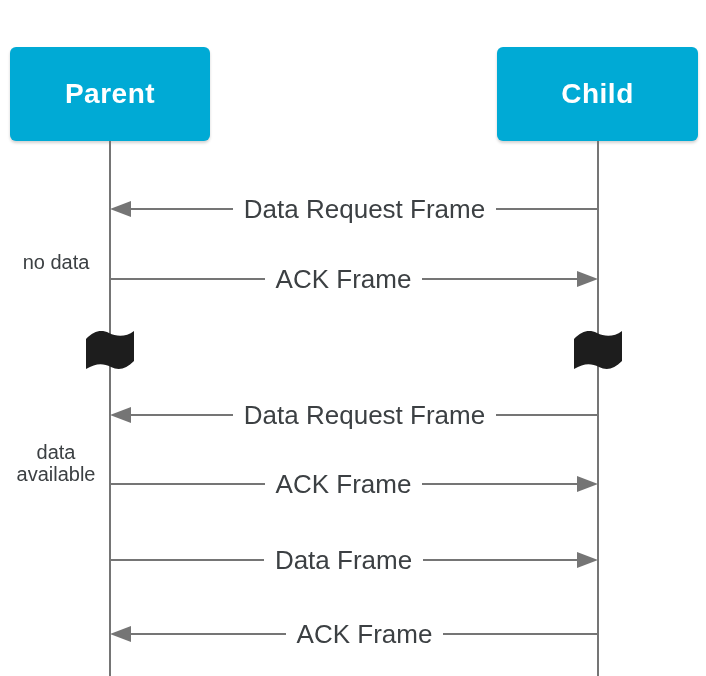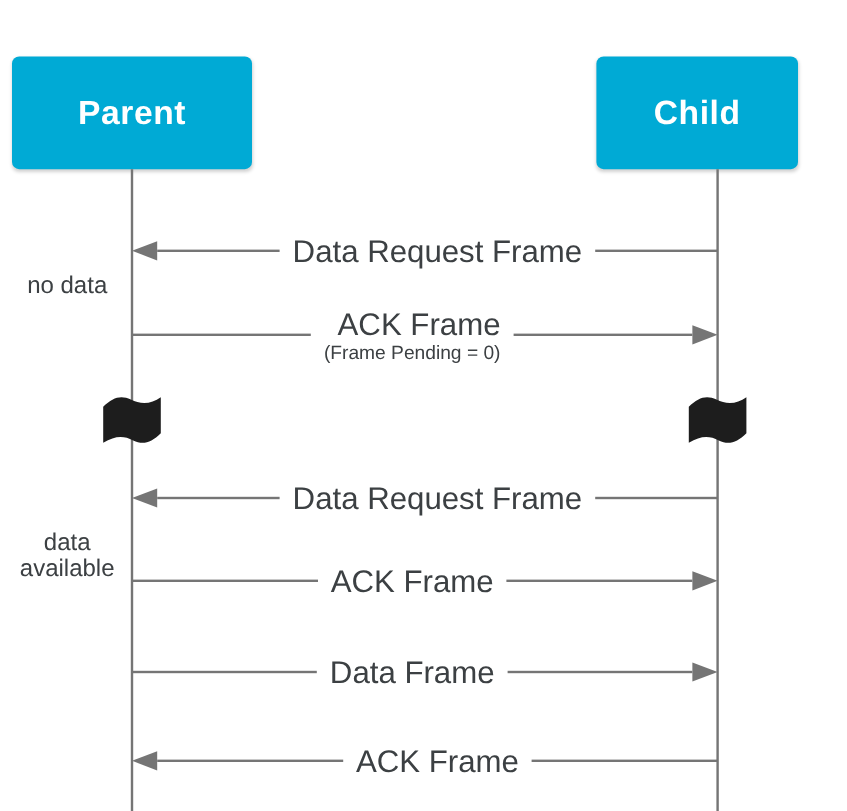--- a/index.html
+++ b/index.html
@@ -15,45 +15,45 @@
     font-family:"Liberation Sans", sans-serif;
     margin-top:37px;
   }
   .actor-box{
     position:absolute;top:10px;height:94px;width:200px;
     background:var(--actor-fill);border-radius:6px;
     display:flex;align-items:center;justify-content:center;
     box-shadow:0 2px 3px rgba(0,0,0,0.18);
   }
   .actor-box.parent{left:10px;}
-  .actor-box.child{left:497px;width:168px;}
+  .actor-box.child{left:497px;width:201px;}
   .actor-label{
     color:var(--actor-text);font-size:28px;font-weight:bold;letter-spacing:0.5px;
   }
   .lifeline{
     position:absolute;top:104px;height:562px;width:2px;background:var(--line);
   }
   .lifeline.parent{left:109px;}
   .lifeline.child{left:597px;}
   .msg{
     position:absolute;left:110px;width:488px;height:0;
     display:flex;align-items:center;
   }
   .seg{flex:1;height:2px;background:var(--line);}
   .ah{width:0;height:0;flex:none;}
   .ah.left{border-top:8px solid transparent;border-bottom:8px solid transparent;border-right:21px solid var(--line);}
   .ah.right{border-top:8px solid transparent;border-bottom:8px solid transparent;border-left:21px solid var(--line);}
-  .lbl{flex:none;margin:0 11px;text-align:right;color:var(--text);}
+  .lbl{flex:none;margin:0 11px;text-align:left;color:var(--text);}
   .lbl .main{font-size:26px;line-height:30px;}
   .lbl .sub{font-size:16px;line-height:19px;}
   .note{
     position:absolute;left:6px;width:100px;text-align:center;
     font-size:20px;line-height:22px;color:var(--text);
   }
-  .note.no-data{top:190px;}
+  .note.no-data{top:214px;}
   .note.data-available{top:404px;}
   .flag{position:absolute;top:293px;width:52px;height:40px;}
   .flag.parent{left:84px;}
   .flag.child{left:572px;}
 </style>
 </head>
 <body>
 
 <div class="canvas">
 
@@ -73,21 +73,20 @@
     <div class="lbl">
       <div class="main">Data Request Frame</div>
     </div>
     <div class="seg"></div>
   </div>
 
   <div class="msg" style="top:242px">
     <div class="seg"></div>
     <div class="lbl">
       <div class="main">ACK Frame</div>
-      <div class="sub">(Frame Pending = 0)</div>
     </div>
     <div class="seg"></div>
     <div class="ah right"></div>
   </div>
 
   <svg class="flag parent" viewBox="0 0 52 40" aria-hidden="true">
     <path d="M2,9 C10,1 17,-1 25,3 C33,7 42,7 50,1 L50,31 C42,39 35,41 27,37 C19,33 12,33 2,39 Z" fill="var(--flag)"></path>
   </svg>
   <svg class="flag child" viewBox="0 0 52 40" aria-hidden="true">
     <path d="M2,9 C10,1 17,-1 25,3 C33,7 42,7 50,1 L50,31 C42,39 35,41 27,37 C19,33 12,33 2,39 Z" fill="var(--flag)"></path>

